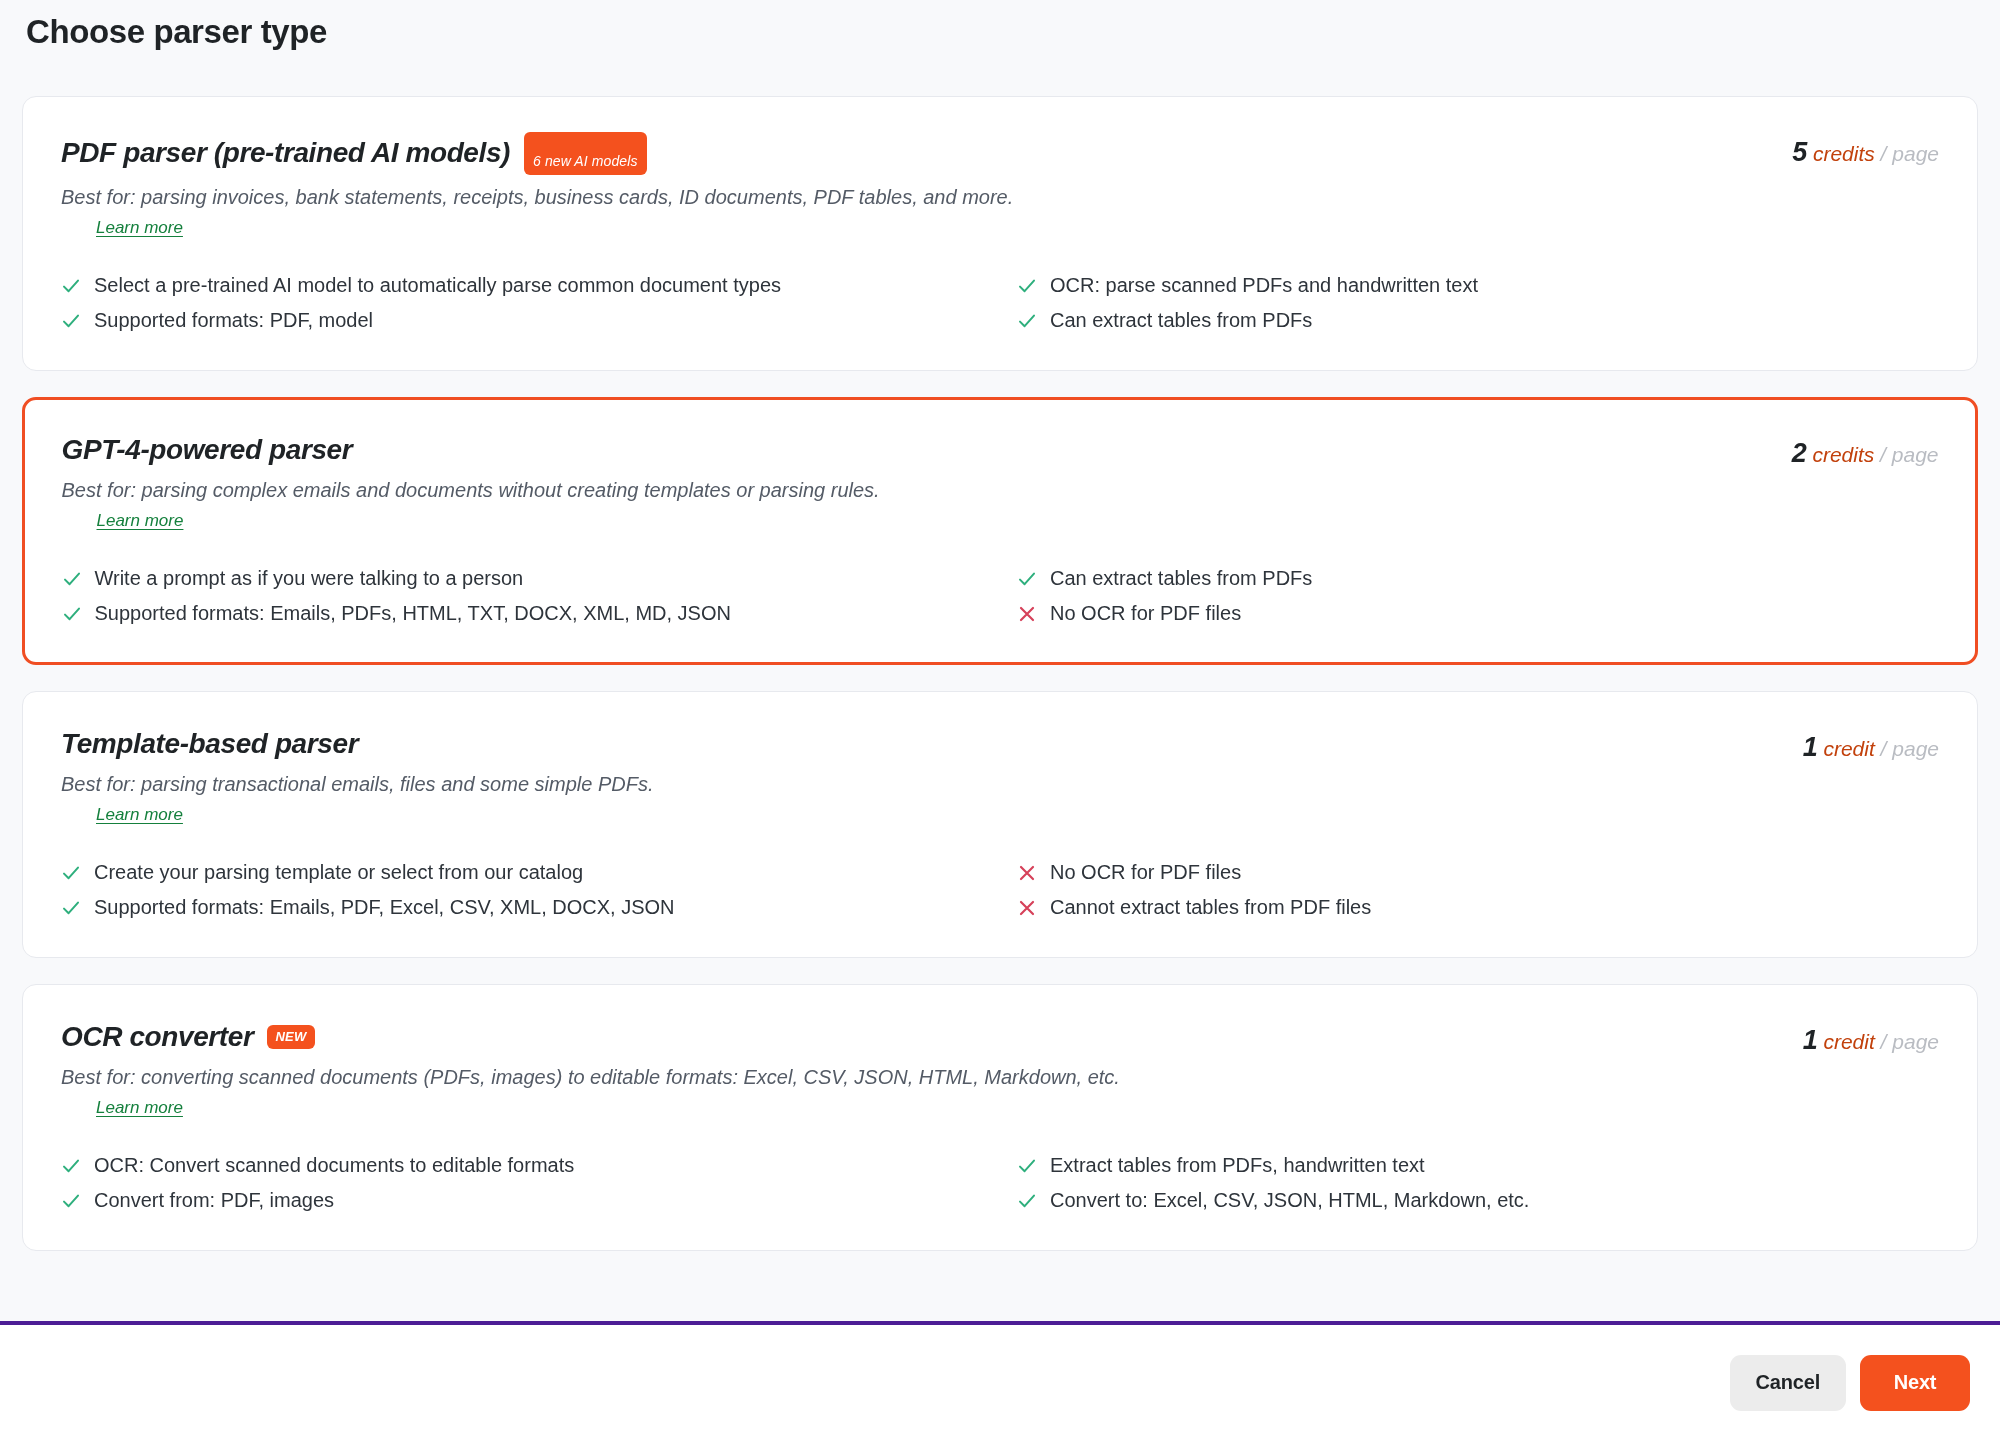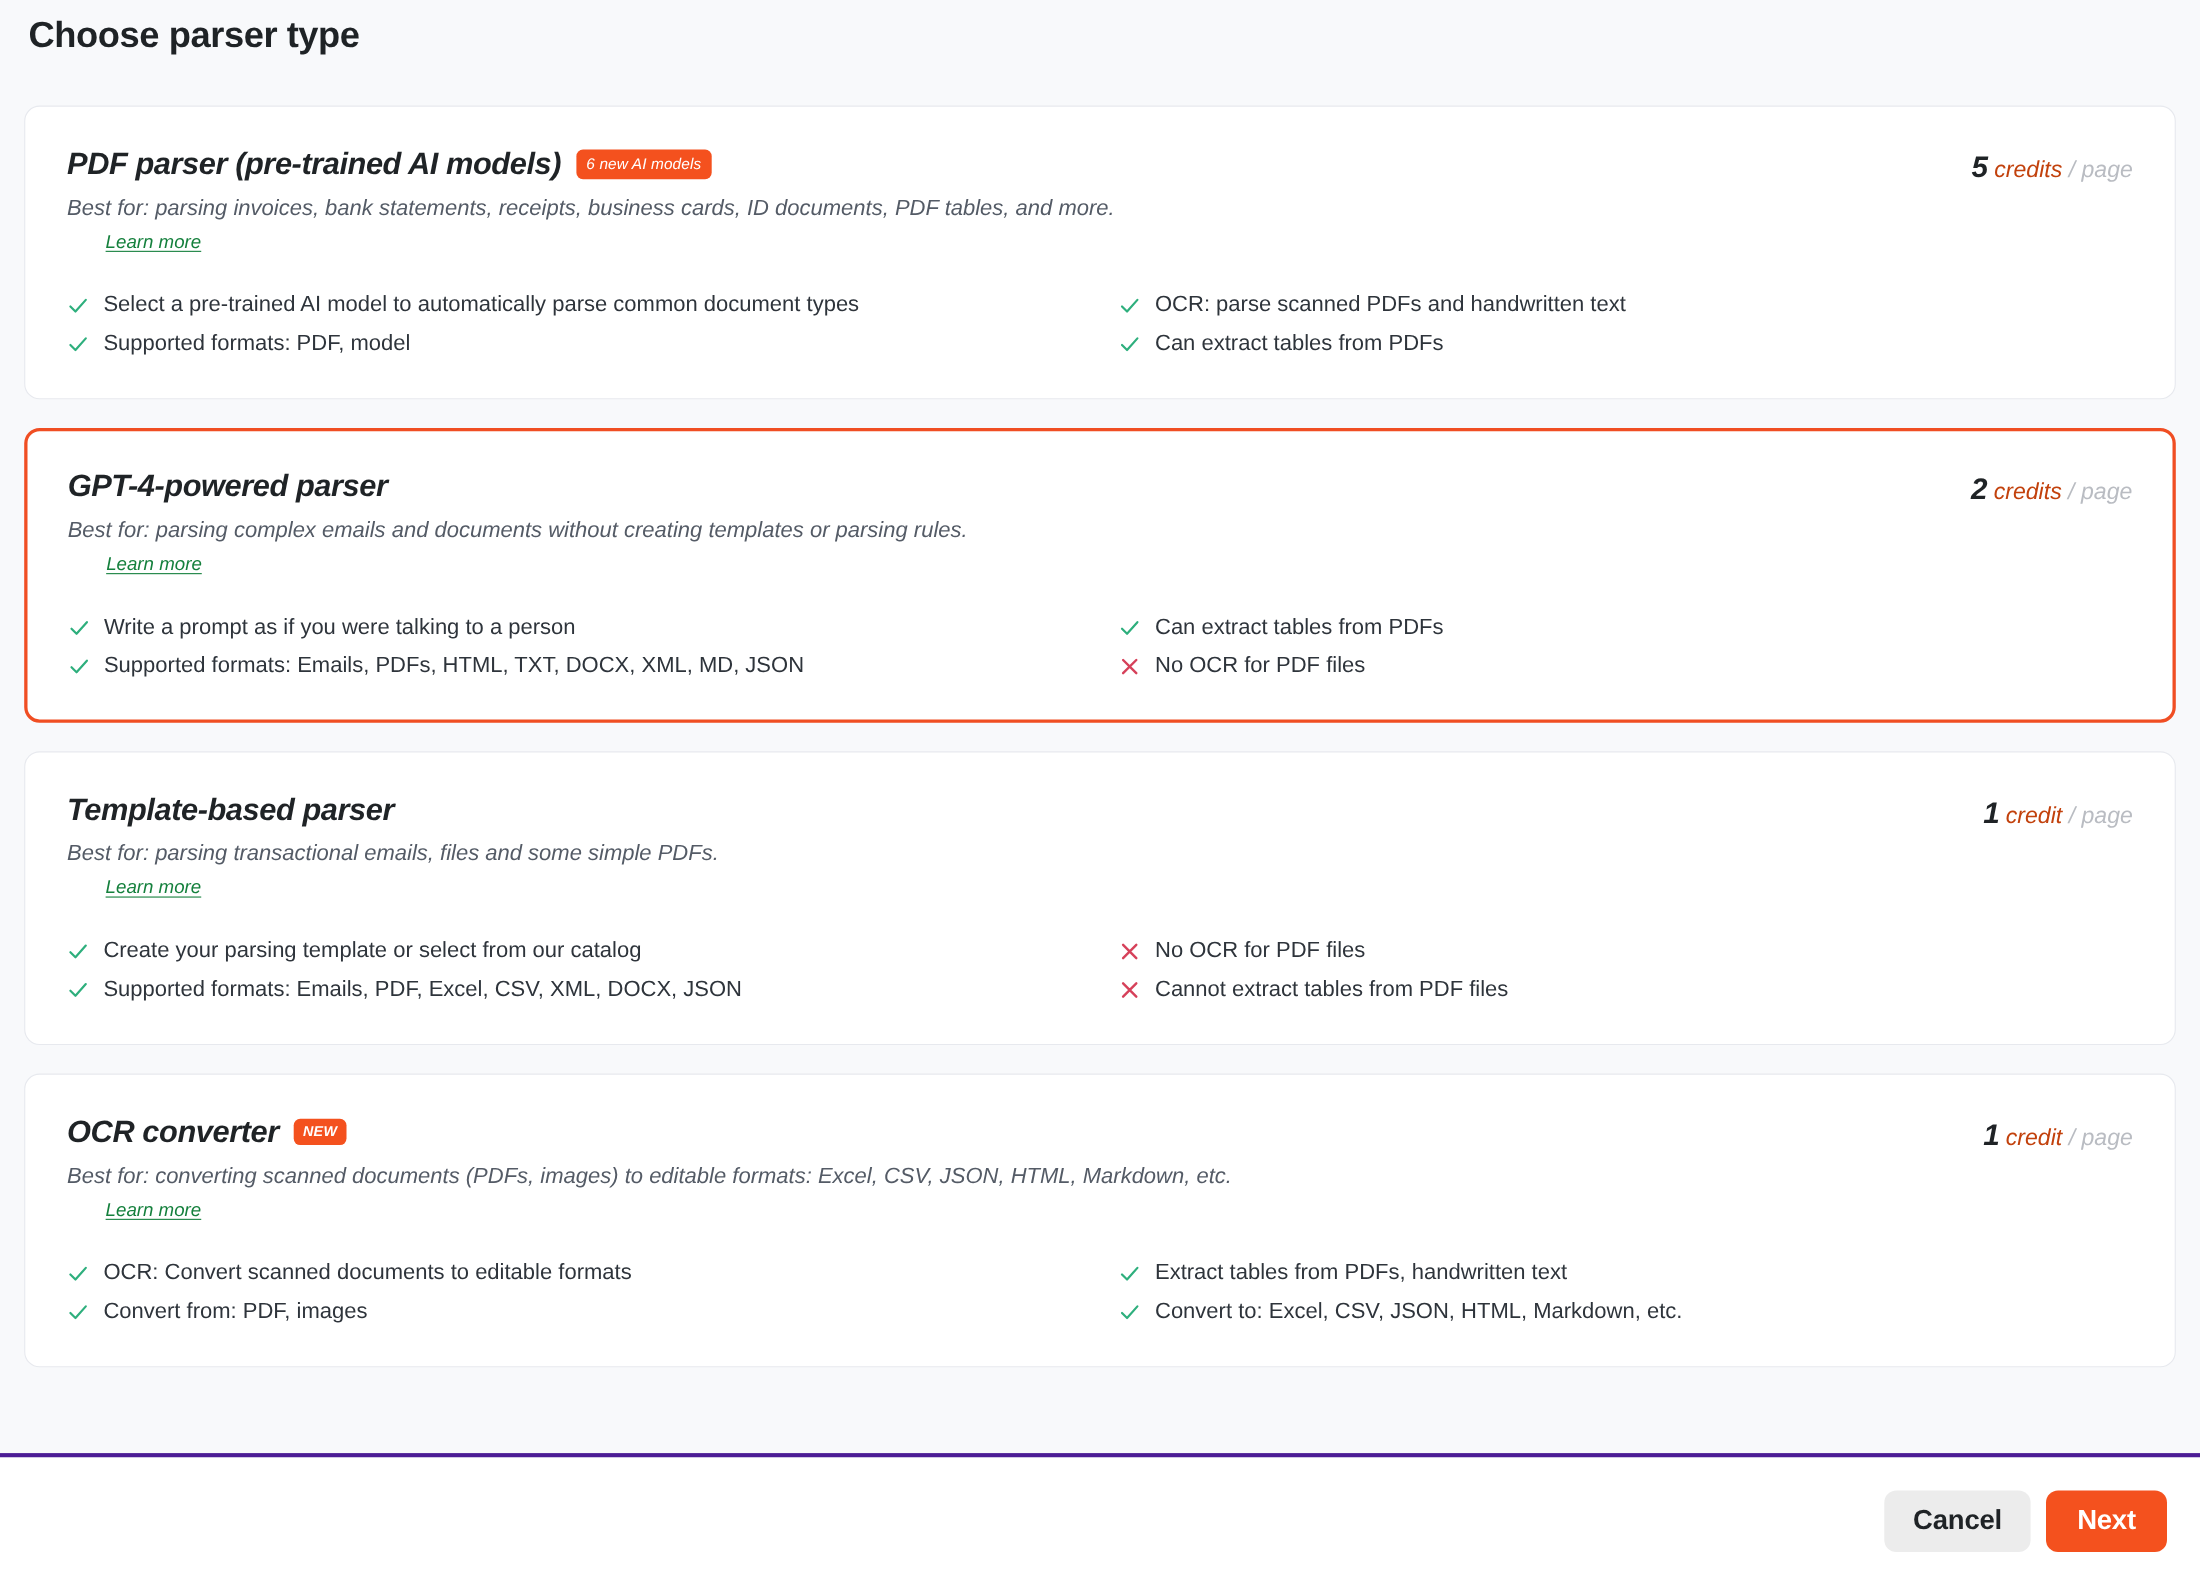--- a/index.html
+++ b/index.html
@@ -85,21 +85,21 @@
     white-space: nowrap;
   }
 
   .badge {
     display: inline-block;
     background: #f4511e;
     color: #ffffff;
     font-size: 14px;
     font-weight: 500;
     line-height: 1;
-    padding: 6px 9px 7px 9px;
+    padding: 22px 9px 7px 9px;
     border-radius: 6px;
     letter-spacing: 0.1px;
     position: relative;
     top: 1px;
   }
 
   .badge.small {
     font-size: 13px;
     font-weight: 700;
     padding: 5px 8px 6px 8px;
@@ -180,21 +180,21 @@
     align-items: center;
     justify-content: flex-end;
     padding: 0 30px 0 0;
     gap: 14px;
   }
 
   .btn {
     border: none;
     border-radius: 11px;
     font-family: "Liberation Sans", sans-serif;
-    font-size: 25px;
+    font-size: 20px;
     font-weight: 700;
     letter-spacing: -0.2px;
     cursor: pointer;
     padding: 0 26px;
     height: 56px;
     display: inline-flex;
     align-items: center;
     justify-content: center;
   }
   .btn-cancel { background: #ececec; color: #1f2326; }

